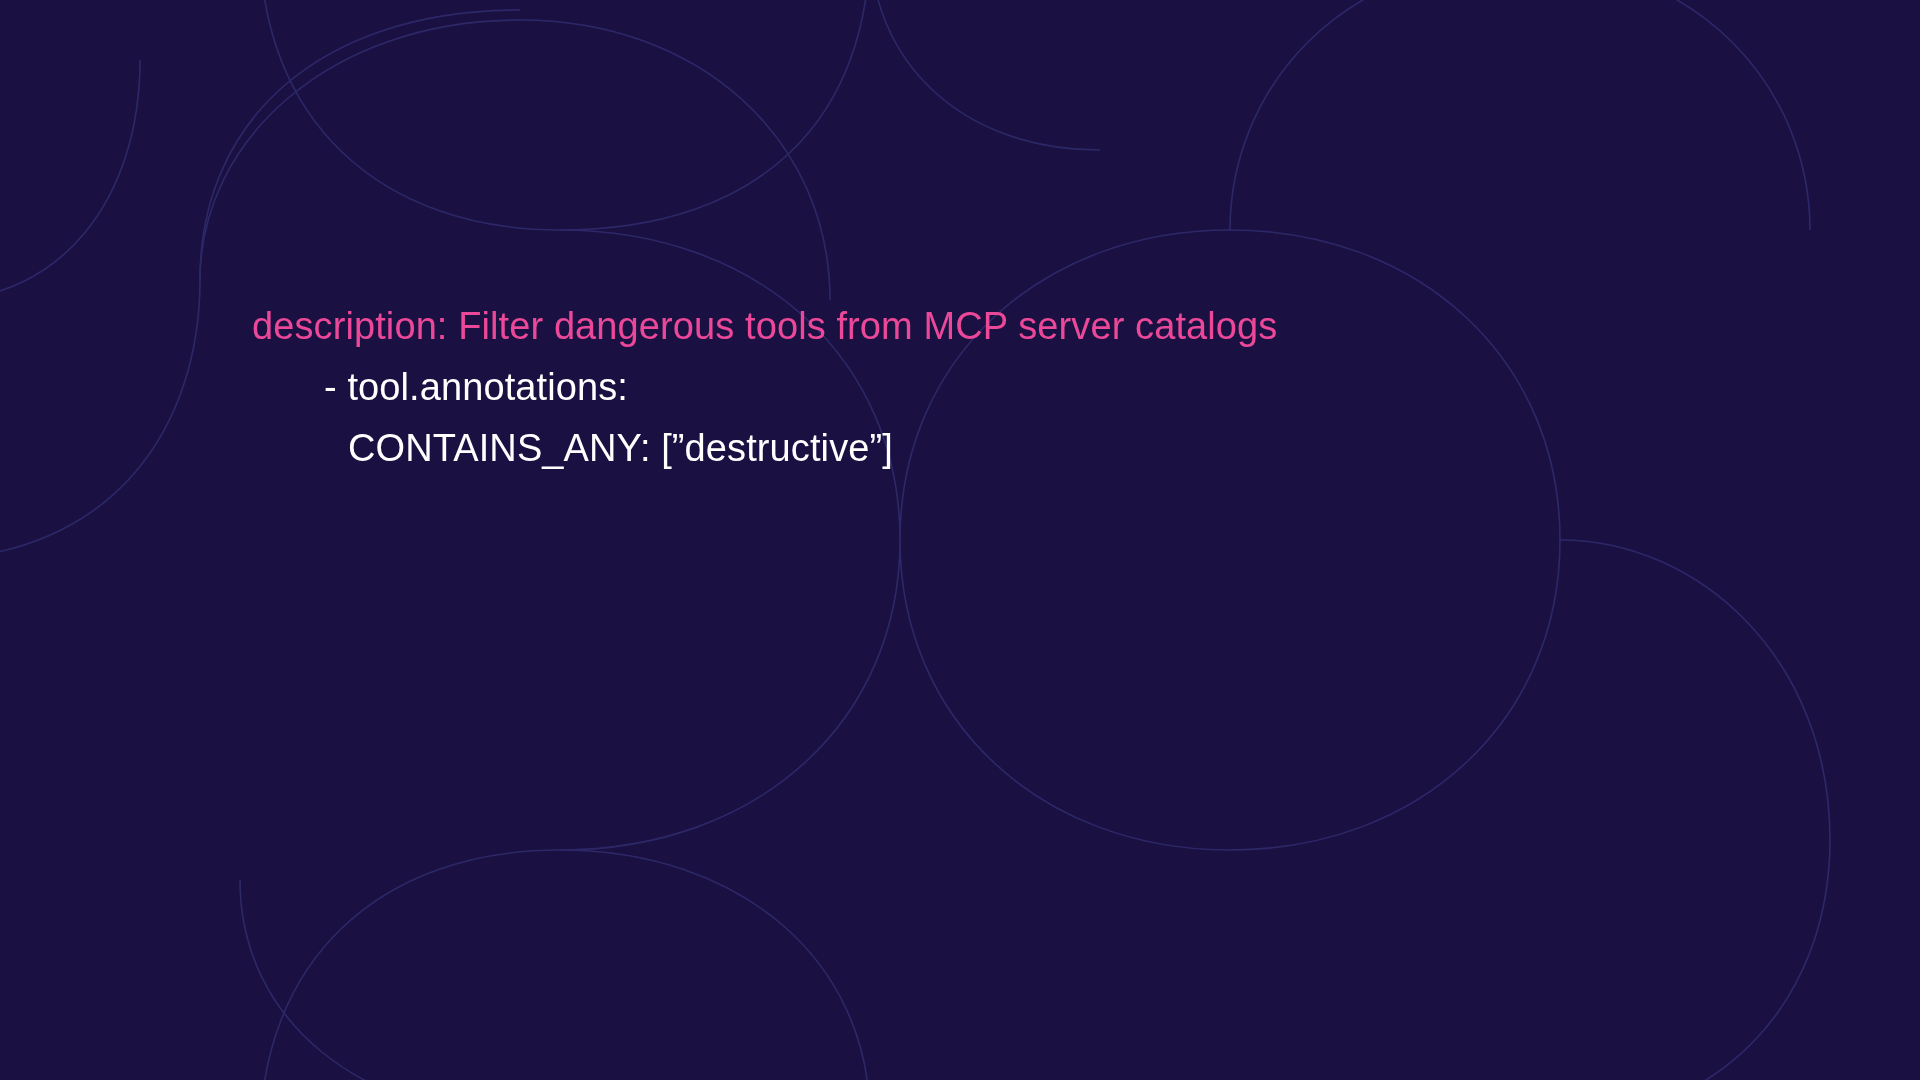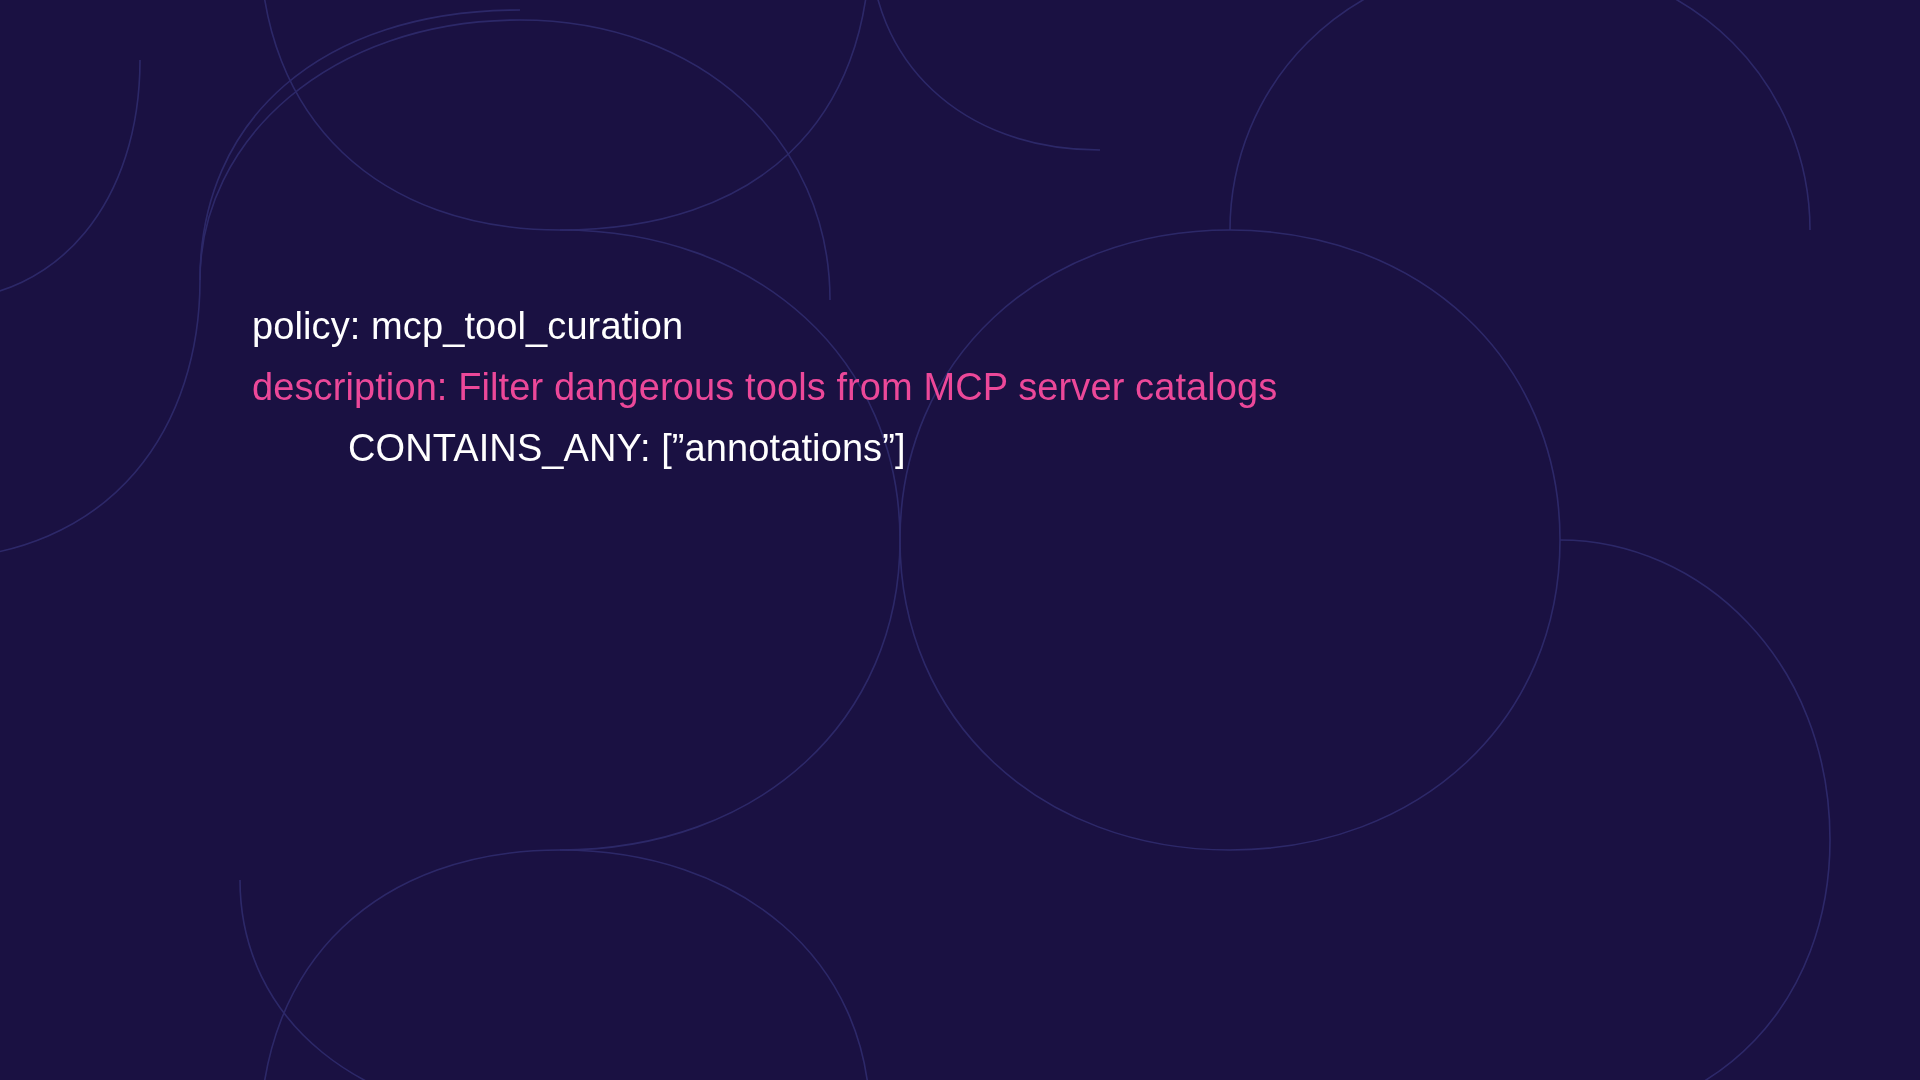--- a/index.html
+++ b/index.html
@@ -60,16 +60,16 @@
     <path d="M 1560,540 C 1700,540 1830,660 1830,840 C 1830,1000 1720,1120 1560,1120"></path>
 
     <path d="M 240,880 C 240,1020 360,1120 540,1120"></path>
     <path d="M 560,850 C 740,850 870,960 870,1120"></path>
     <path d="M -60,300 C 60,300 140,200 140,60"></path>
     <path d="M 870,-60 C 870,60 960,150 1100,150"></path>
   </g>
 </svg>
 
 <div id="policy-block">
-  <div class="code-line" style="color: rgb(255, 255, 255);">policy: mcp_tool_curation</div>
   <div class="code-line" style="color: #ec4899;">description: Filter dangerous tools from MCP server catalogs</div>
-  <div class="code-line" style="padding-left: 96px; color: rgb(255, 255, 255);">CONTAINS_ANY: [”annotations”]</div>
+  <div class="code-line" style="padding-left: 72px; color: rgb(255, 255, 255);">- tool.annotations:</div>
+  <div class="code-line" style="padding-left: 96px; color: rgb(255, 255, 255);">CONTAINS_ANY: [”destructive”]</div>
 </div>
 
 </body></html>

